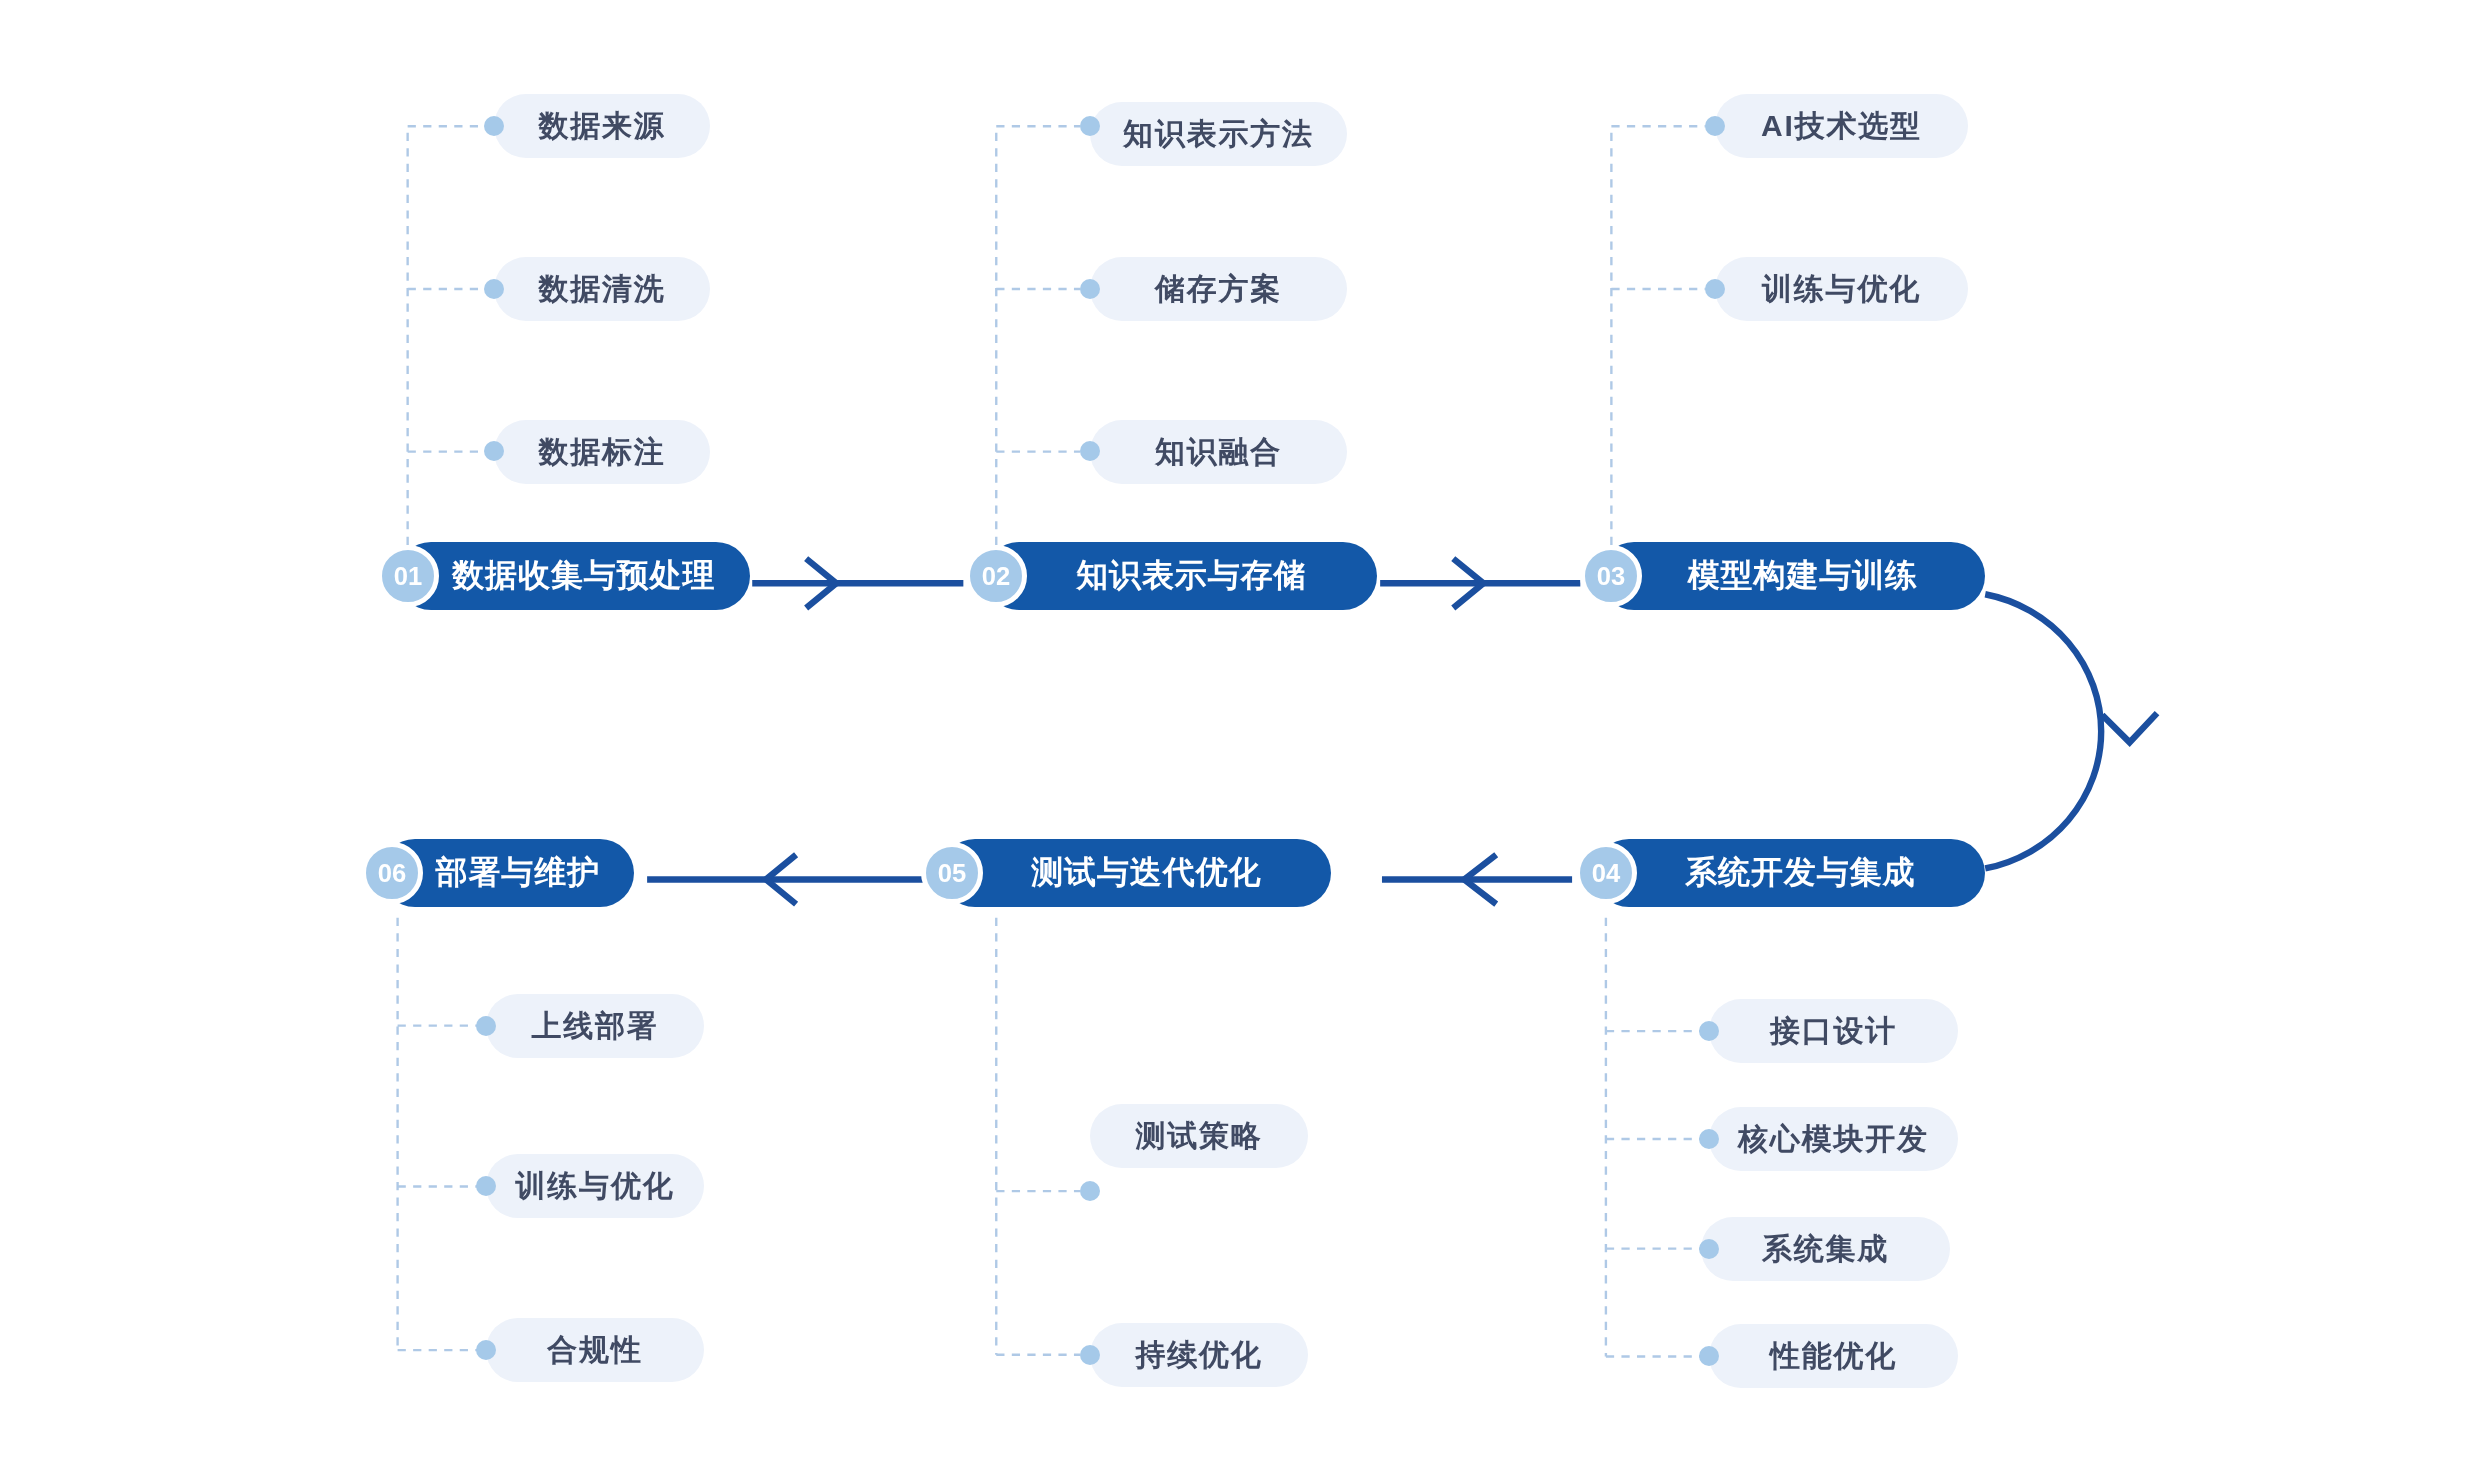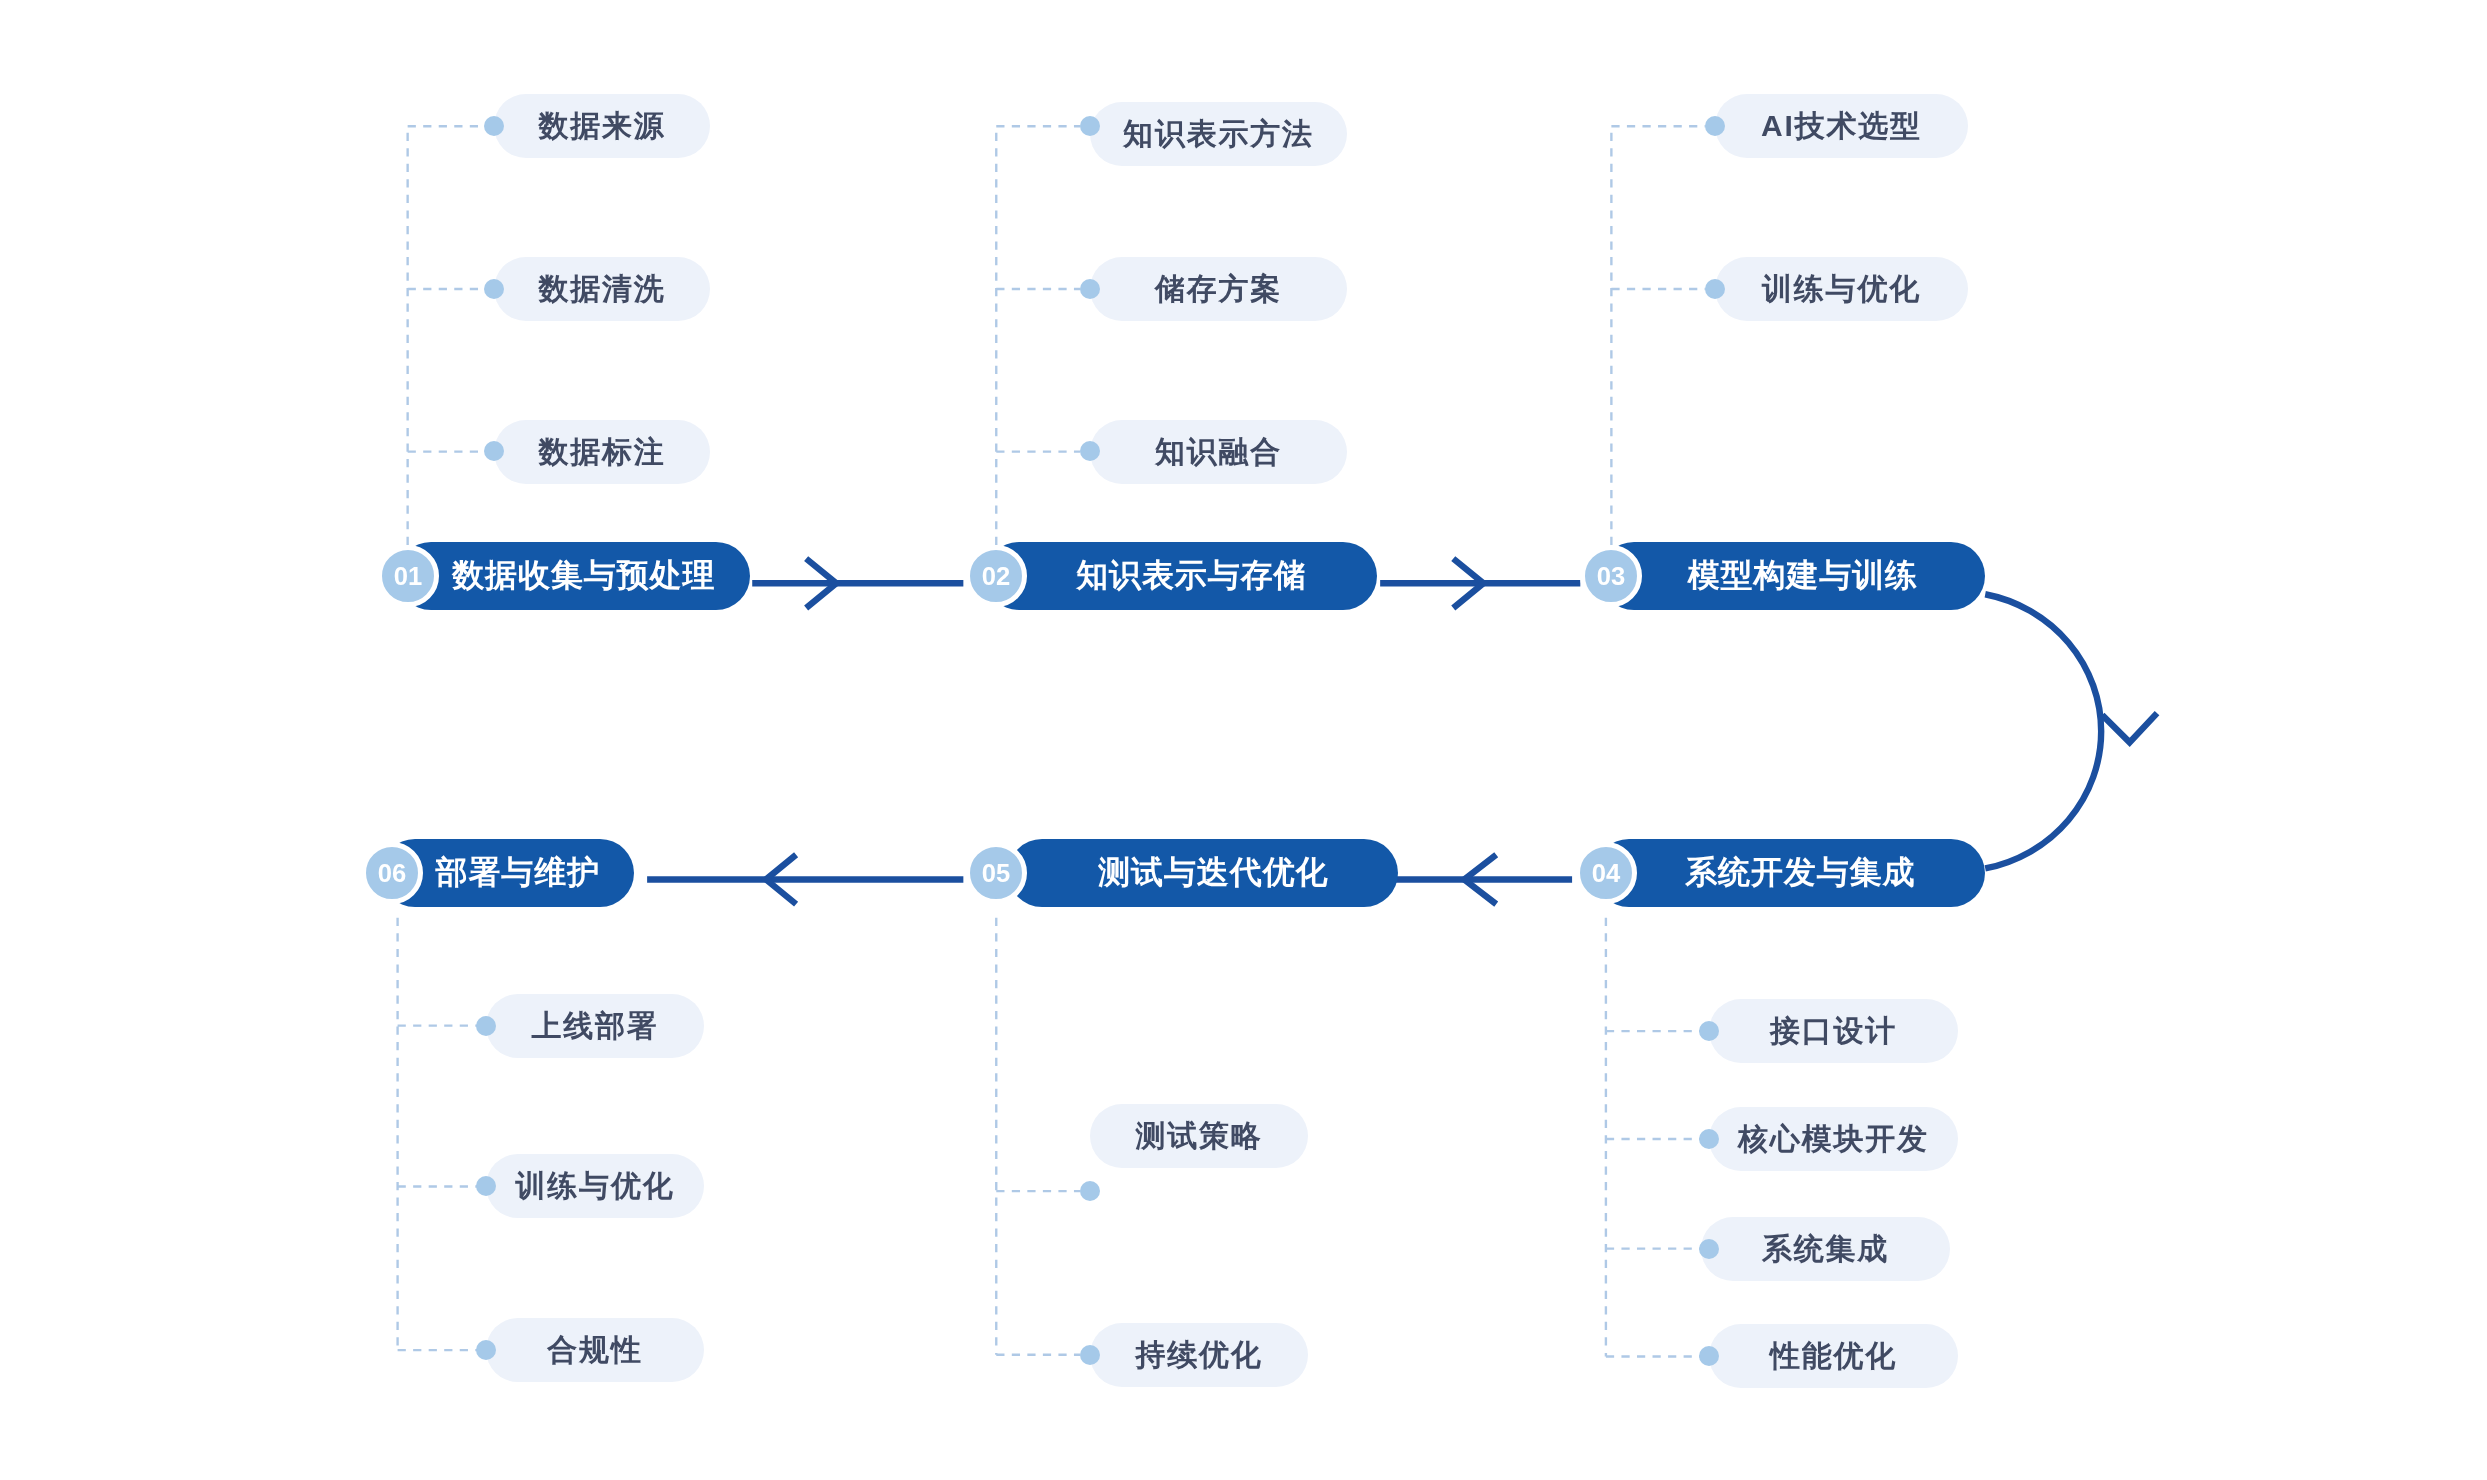--- a/index.html
+++ b/index.html
@@ -111,21 +111,21 @@
         <span class="pill" style="width: 390px;">系统开发与集成</span>
       </div>
       <div class="subpill" style="left: 1709px; top: 999px; width: 249px;">接口设计</div>
       <div class="dot" style="left: 1699px; top: 1021px;"></div>
       <div class="subpill" style="left: 1709px; top: 1107px; width: 249px;">核心模块开发</div>
       <div class="dot" style="left: 1699px; top: 1129px;"></div>
       <div class="subpill" style="left: 1701px; top: 1217px; width: 249px;">系统集成</div>
       <div class="dot" style="left: 1699px; top: 1239px;"></div>
       <div class="subpill" style="left: 1709px; top: 1324px; width: 249px;">性能优化</div>
       <div class="dot" style="left: 1699px; top: 1346px;"></div>
-      <div class="stage" style="left: 965px; top: 846px; gap: 23px;">
+      <div class="stage" style="left: 921px; top: 846px;">
         <span class="badge">05</span>
         <span class="pill" style="width: 390px;">测试与迭代优化</span>
       </div>
       <div class="subpill" style="left: 1090px; top: 1104px; width: 218px;">测试策略</div>
       <div class="dot" style="left: 1080px; top: 1181px;"></div>
       <div class="subpill" style="left: 1090px; top: 1323px; width: 218px;">持续优化</div>
       <div class="dot" style="left: 1080px; top: 1345px;"></div>
       <div class="stage" style="left: 361px; top: 846px;">
         <span class="badge">06</span>
         <span class="pill" style="width: 253px;">部署与维护</span>

